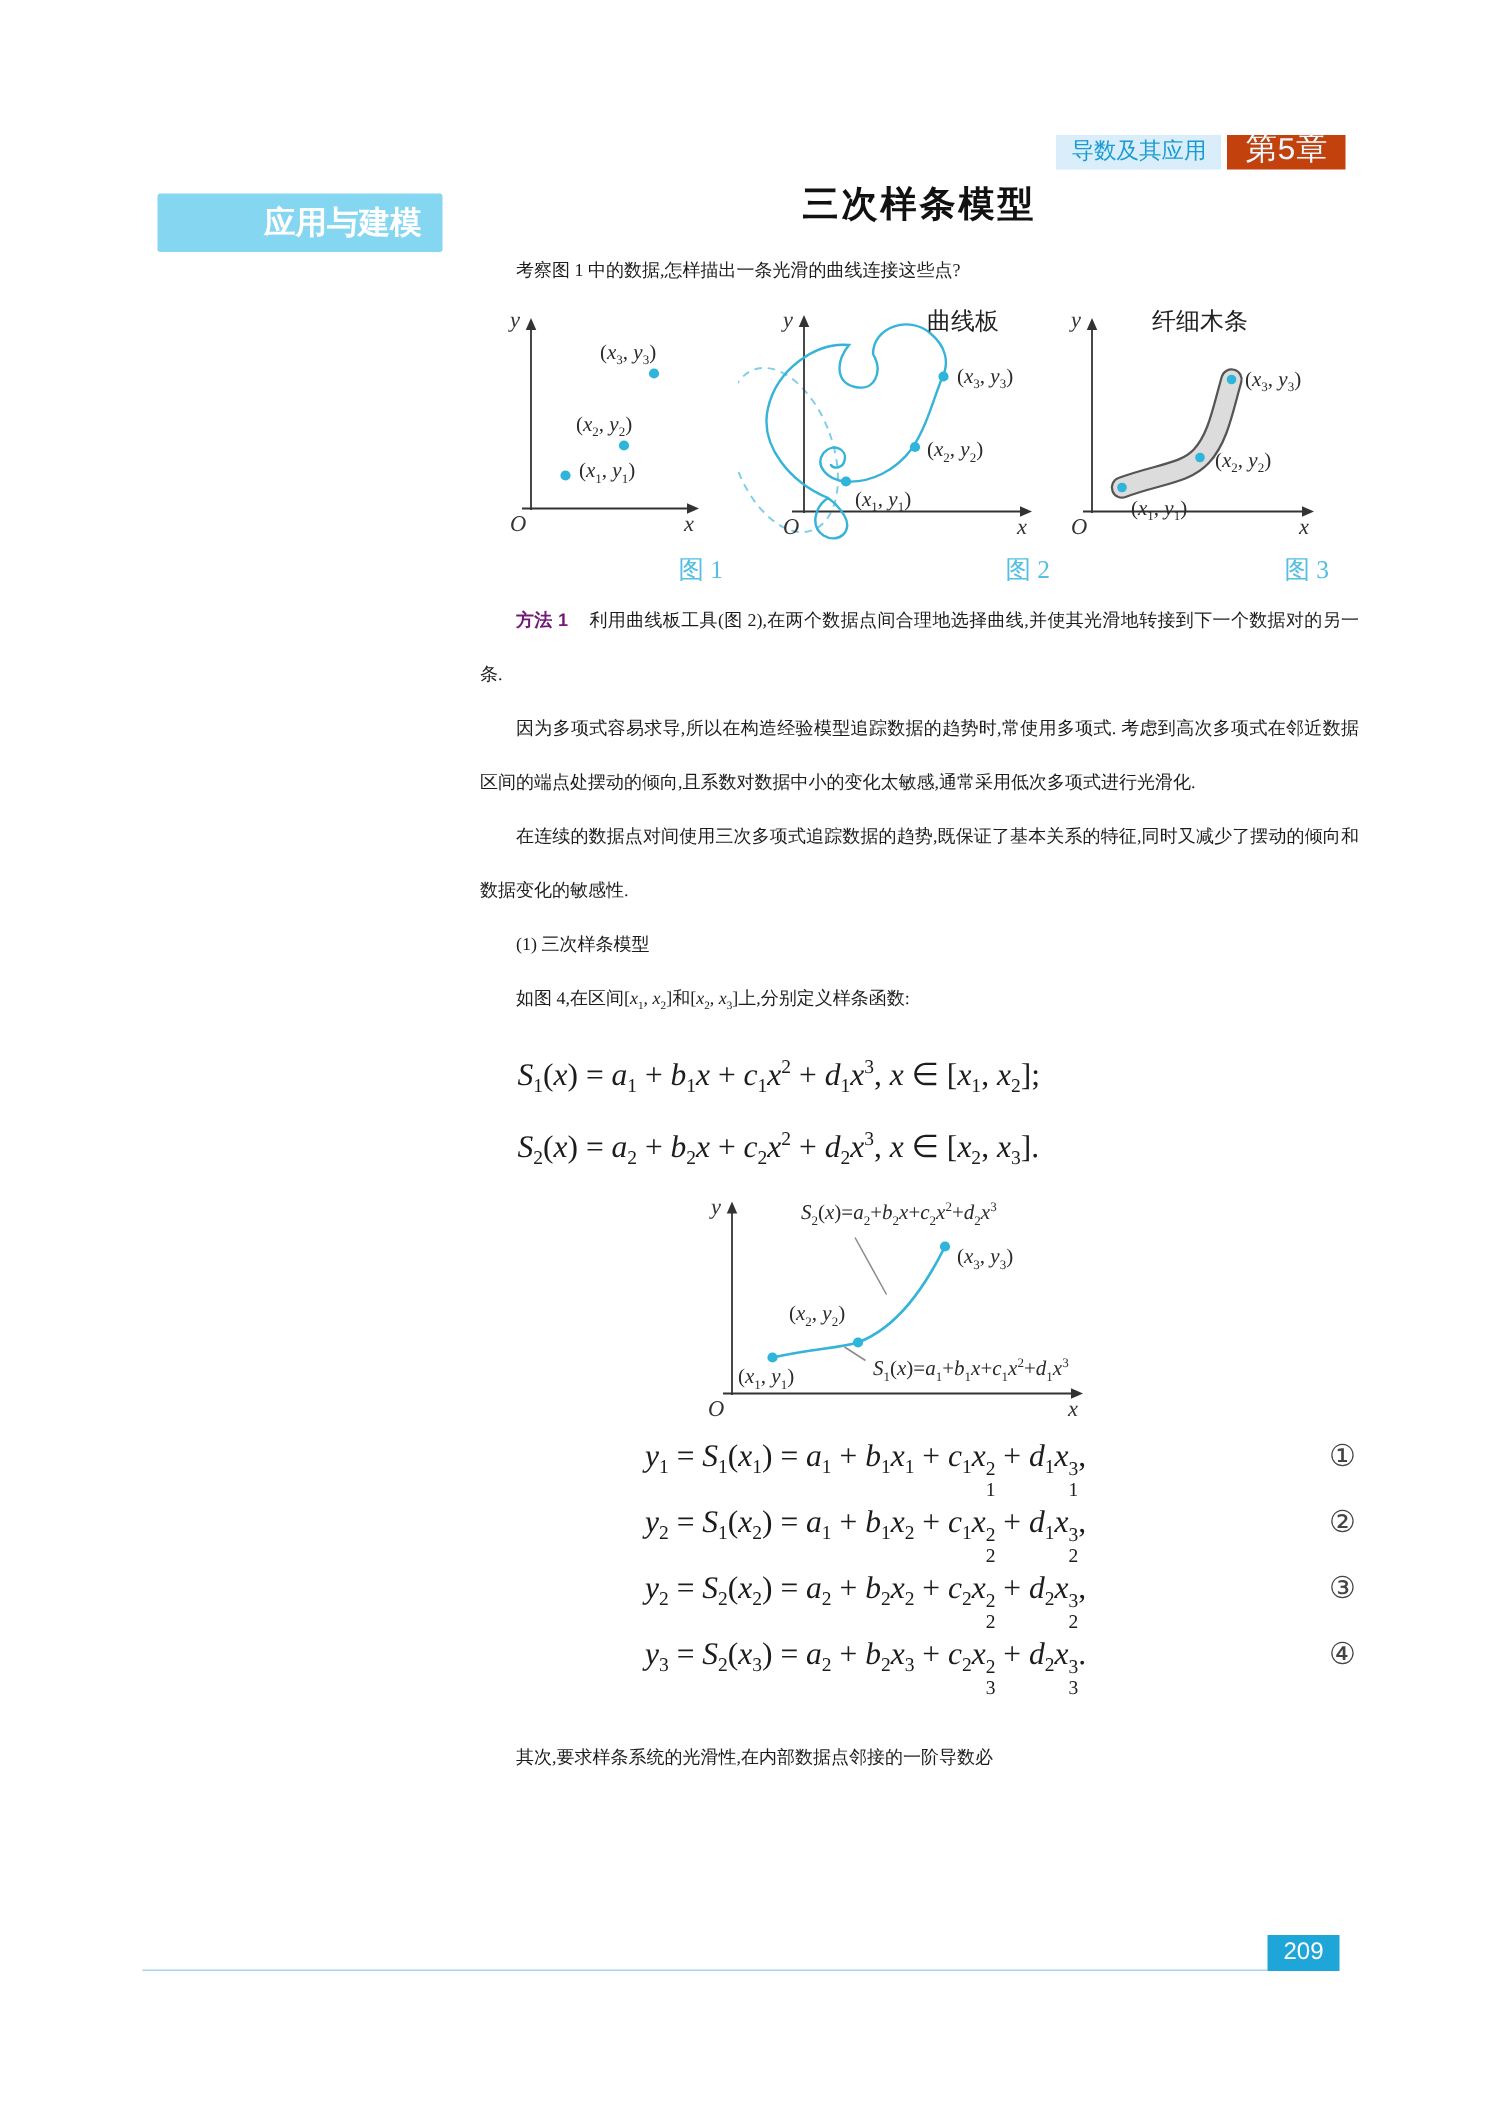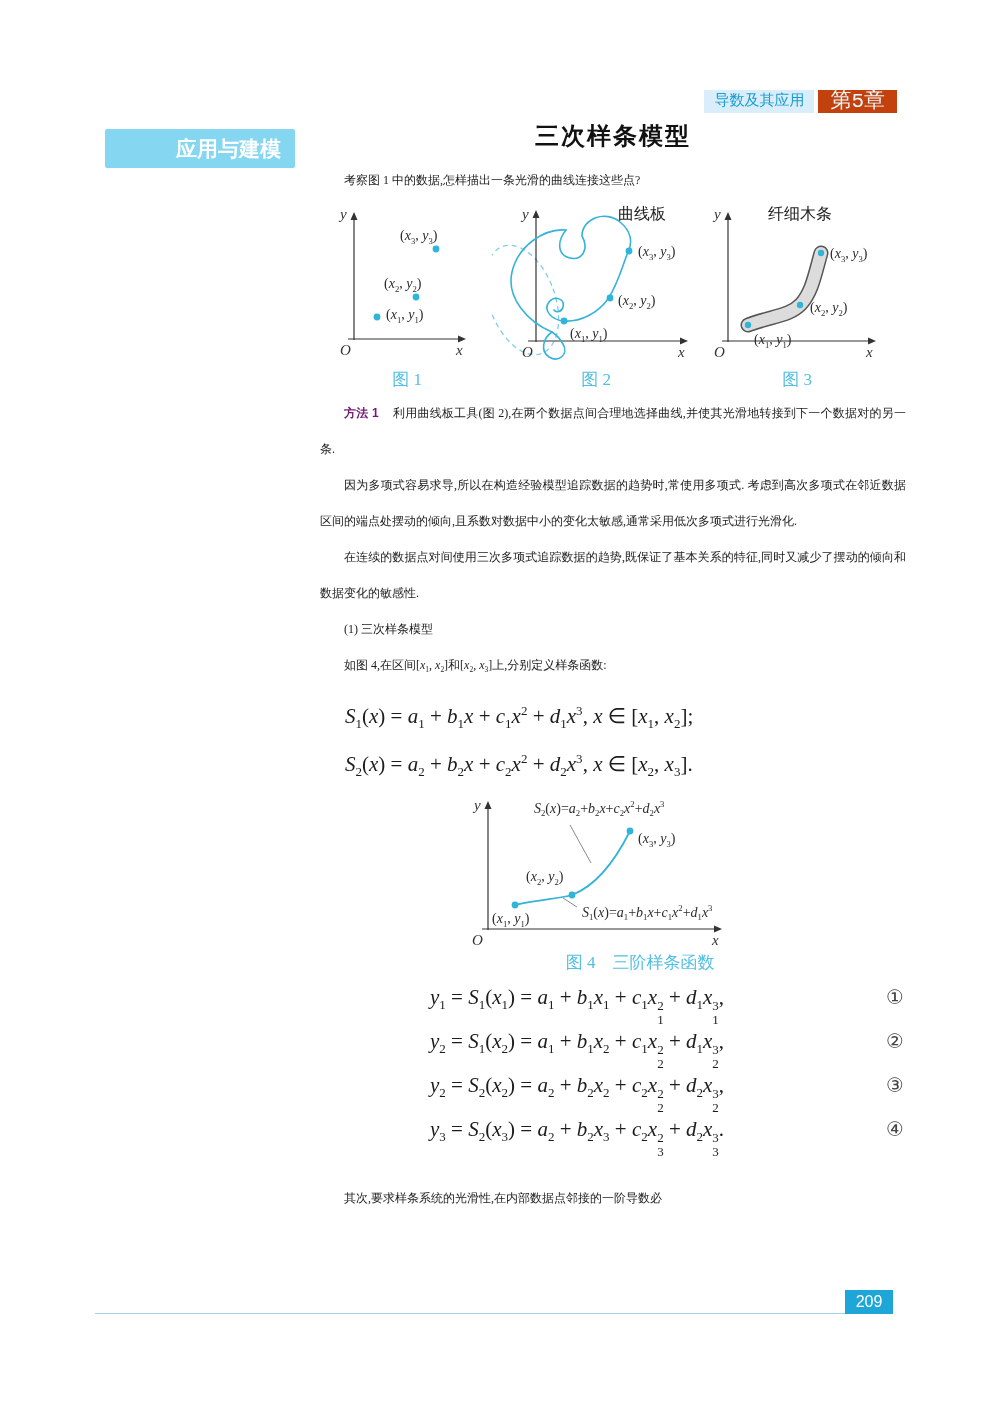--- a/index.html
+++ b/index.html
@@ -22,21 +22,21 @@
   p.para{font-size:12px;line-height:36px;margin:0;text-align:justify;text-indent:2em;color:#1c1c1c;}
   .method-label{color:#701a75;font-family:"Liberation Sans","DejaVu Sans",sans-serif;font-weight:bold;margin-right:14px;}
 
   
   .figrow{display:flex;margin:6px 0 4px 12px;}
   .fig{position:relative;}
   .fig svg{display:block;}
   .figlab{position:absolute;font-size:14px;color:#2b2b2b;white-space:nowrap;font-family:"Liberation Serif",serif;}
   .cjklab{position:absolute;font-size:16px;color:#222;white-space:nowrap;}
   .axlab{position:absolute;font-size:15px;font-style:italic;font-family:"Liberation Serif",serif;color:#333;}
-  .figcap{text-align:center;color:#54bfe2;font-size:17px;margin-top:4px;}
+  .figcap{text-align:right;color:#54bfe2;font-size:17px;margin-top:4px;}
 
   
   .mv{font-style:italic;font-family:"Liberation Serif",serif;}
   .msub,.msup{font-size:0.62em;font-family:"Liberation Serif",serif;}
   .mss{display:inline-flex;flex-direction:column;align-items:flex-start;font-size:0.62em;line-height:1.02;
        vertical-align:-0.5em;font-family:"Liberation Serif",serif;}
   .eq{font-family:"Liberation Serif",serif;font-size:21px;color:#1c1c1c;}
   .disp-eqs{margin:6px 0 8px 0;padding-left:25px;line-height:34px;}
   .eq-row{position:relative;line-height:31px;padding-left:110px;}
   .eq-num{position:absolute;right:2px;top:0;font-size:20px;color:#444;font-family:"DejaVu Sans",sans-serif;}
@@ -167,21 +167,20 @@
         </svg>
         <span class="figlab" style="left:64px;top:2px;"><i class="mv">S</i><sub class="msub">2</sub>(<i class="mv">x</i>)=<i class="mv">a</i><sub class="msub">2</sub>+<i class="mv">b</i><sub class="msub">2</sub><i class="mv">x</i>+<i class="mv">c</i><sub class="msub">2</sub><i class="mv">x</i><sup class="msup">2</sup>+<i class="mv">d</i><sub class="msub">2</sub><i class="mv">x</i><sup class="msup">3</sup></span>
         <span class="figlab" style="left:112px;top:106px;"><i class="mv">S</i><sub class="msub">1</sub>(<i class="mv">x</i>)=<i class="mv">a</i><sub class="msub">1</sub>+<i class="mv">b</i><sub class="msub">1</sub><i class="mv">x</i>+<i class="mv">c</i><sub class="msub">1</sub><i class="mv">x</i><sup class="msup">2</sup>+<i class="mv">d</i><sub class="msub">1</sub><i class="mv">x</i><sup class="msup">3</sup></span>
         <span class="figlab" style="left:168px;top:34px;">(<i class="mv">x</i><sub class="msub">3</sub>, <i class="mv">y</i><sub class="msub">3</sub>)</span>
         <span class="figlab" style="left:56px;top:72px;">(<i class="mv">x</i><sub class="msub">2</sub>, <i class="mv">y</i><sub class="msub">2</sub>)</span>
         <span class="figlab" style="left:22px;top:114px;">(<i class="mv">x</i><sub class="msub">1</sub>, <i class="mv">y</i><sub class="msub">1</sub>)</span>
         <span class="axlab" style="left:4px;top:0px;">y</span>
         <span class="axlab" style="left:242px;top:135px;">x</span>
         <span class="axlab" style="left:2px;top:135px;">O</span>
       </div>
-      <div class="figcap">图 4　三阶样条函数</div>
     </div>
 
 
     <div style="margin:8px 0 22px 0;">
       <div class="eq-row">
         <span class="eq"><i class="mv">y</i><sub class="msub">1</sub> = <i class="mv">S</i><sub class="msub">1</sub>(<i class="mv">x</i><sub class="msub">1</sub>) = <i class="mv">a</i><sub class="msub">1</sub> + <i class="mv">b</i><sub class="msub">1</sub><i class="mv">x</i><sub class="msub">1</sub> + <i class="mv">c</i><sub class="msub">1</sub><i class="mv">x</i><span class="mss">
               <span>2</span>
               <span>1</span>
             </span> + <i class="mv">d</i><sub class="msub">1</sub><i class="mv">x</i><span class="mss">
               <span>3</span>

